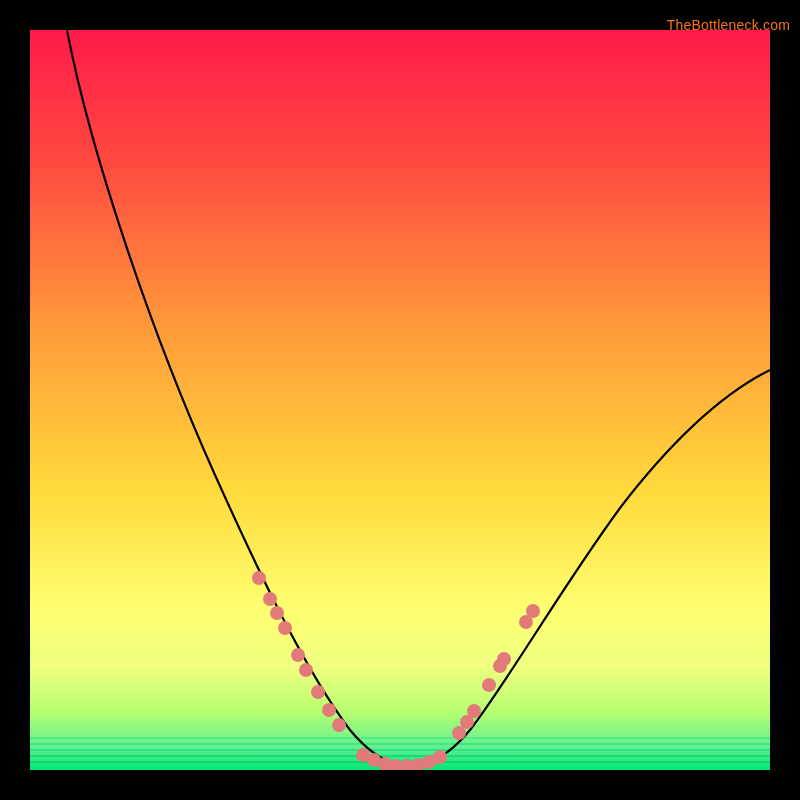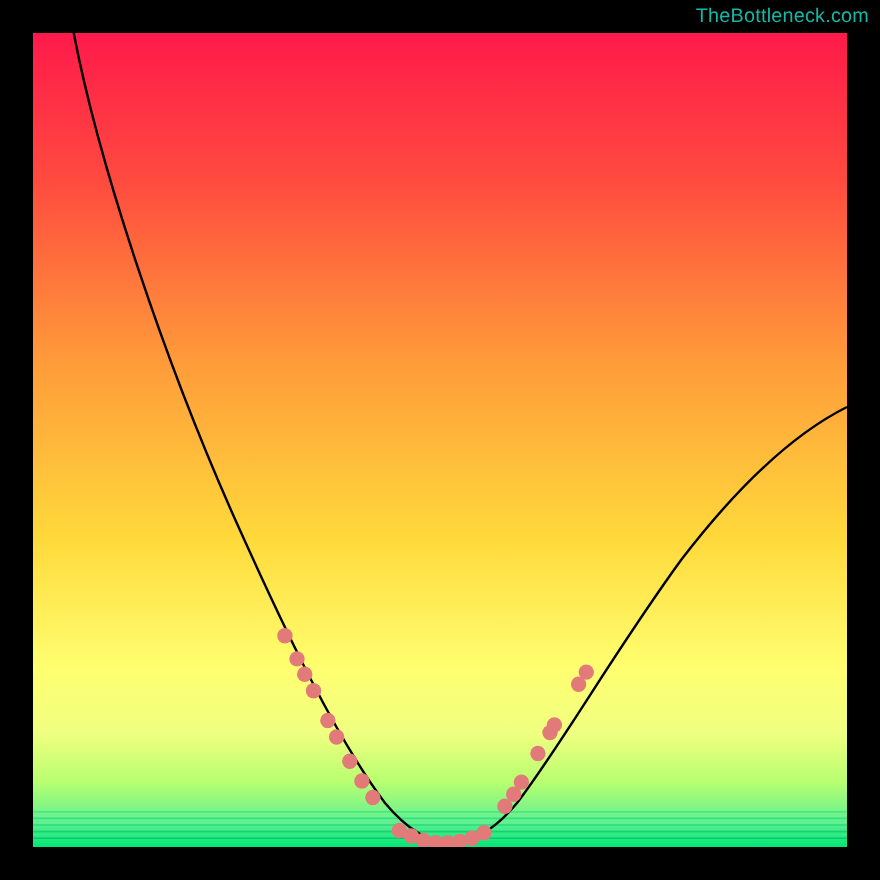--- a/index.html
+++ b/index.html
@@ -6,25 +6,25 @@
   body {
     width: 800px;
     height: 800px;
     background: #000;
     position: relative;
     font-family: Arial, sans-serif;
     overflow: hidden;
   }
   .watermark {
     position: absolute;
-    top: 4px;
+    top: 17px;
     right: 10px;
-    font-size: 18px;
+    font-size: 14px;
     font-weight: 500;
-    color: #14b8a6;
+    color: #f97316;
     z-index: 10;
     letter-spacing: 0.2px;
   }
   .plot {
     position: absolute;
     top: 30px;
     left: 30px;
     width: 740px;
     height: 740px;
   }

